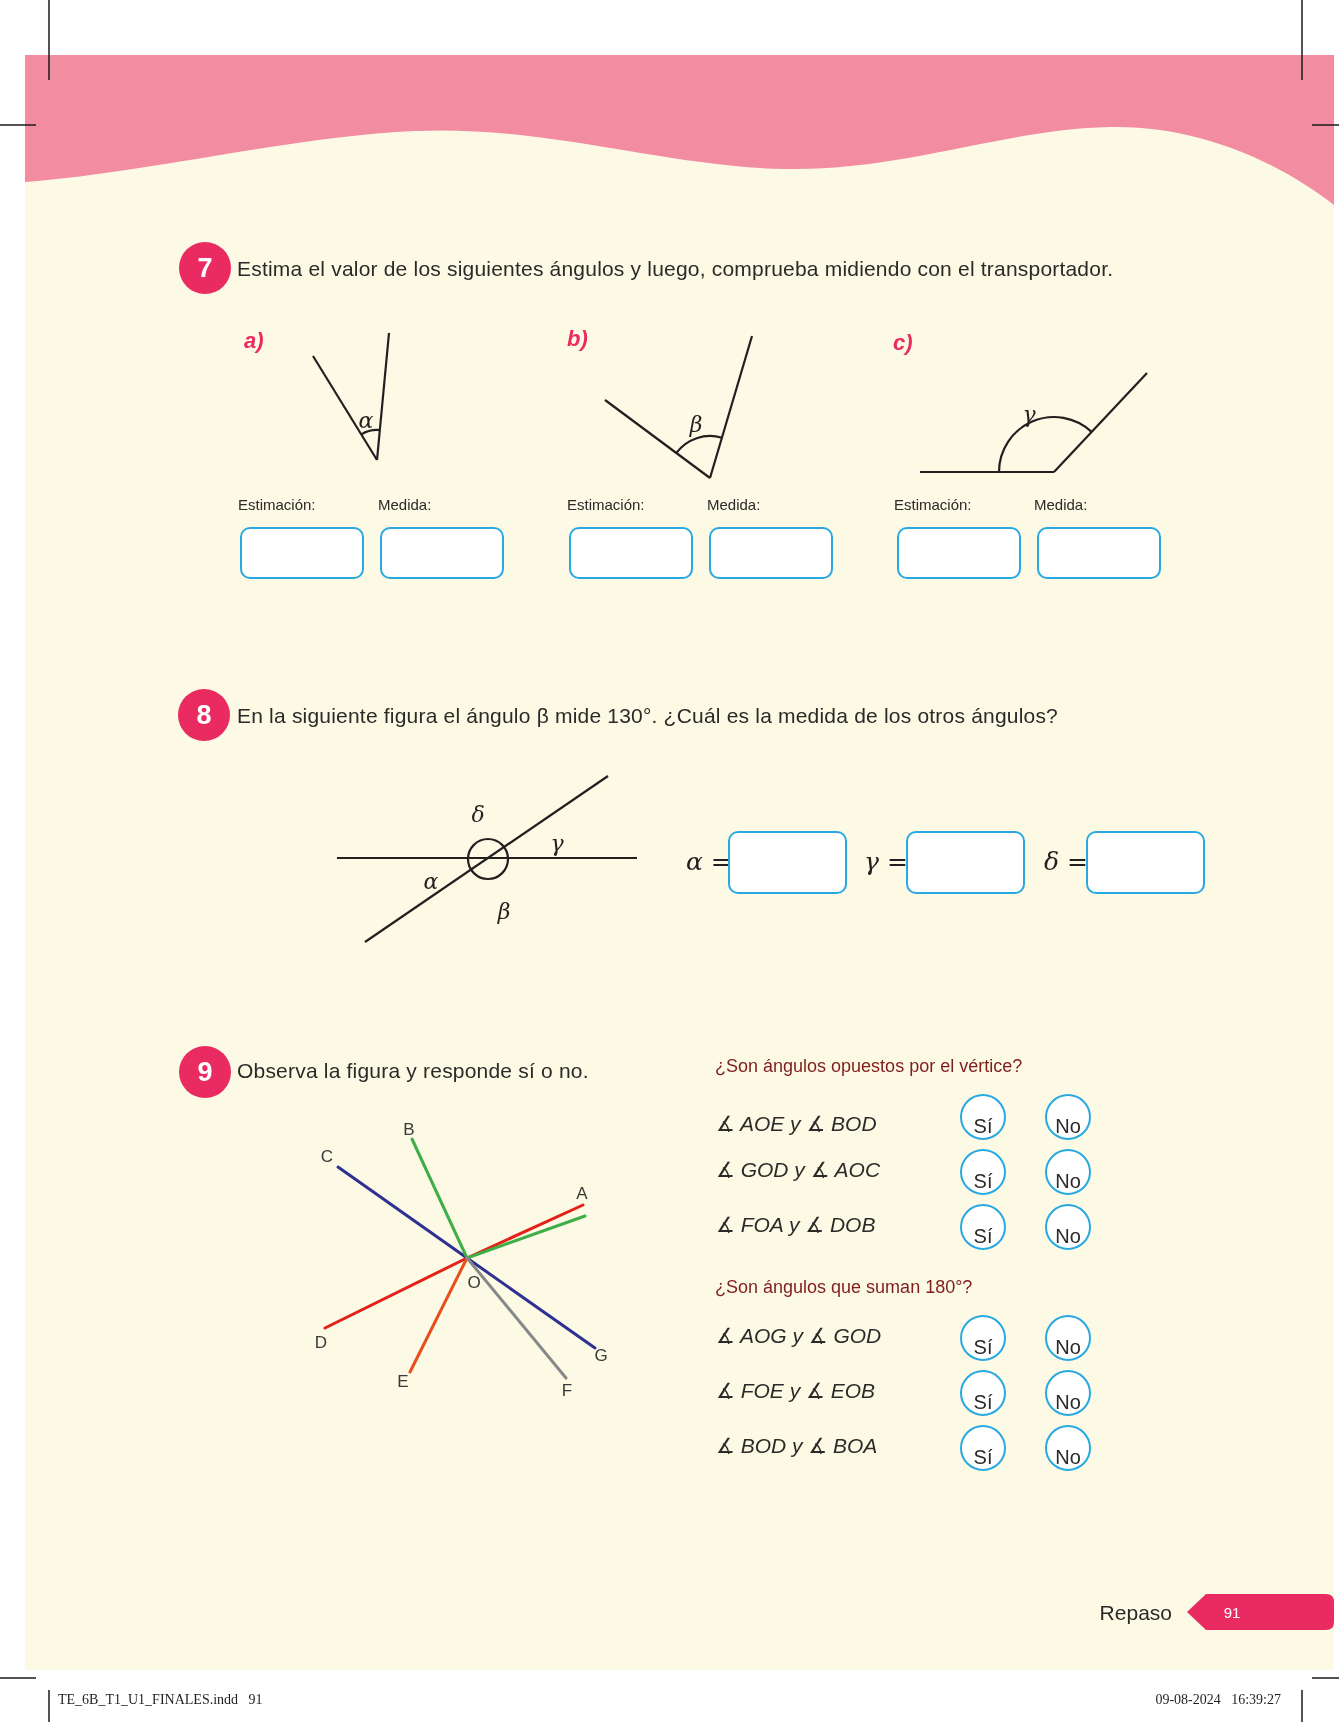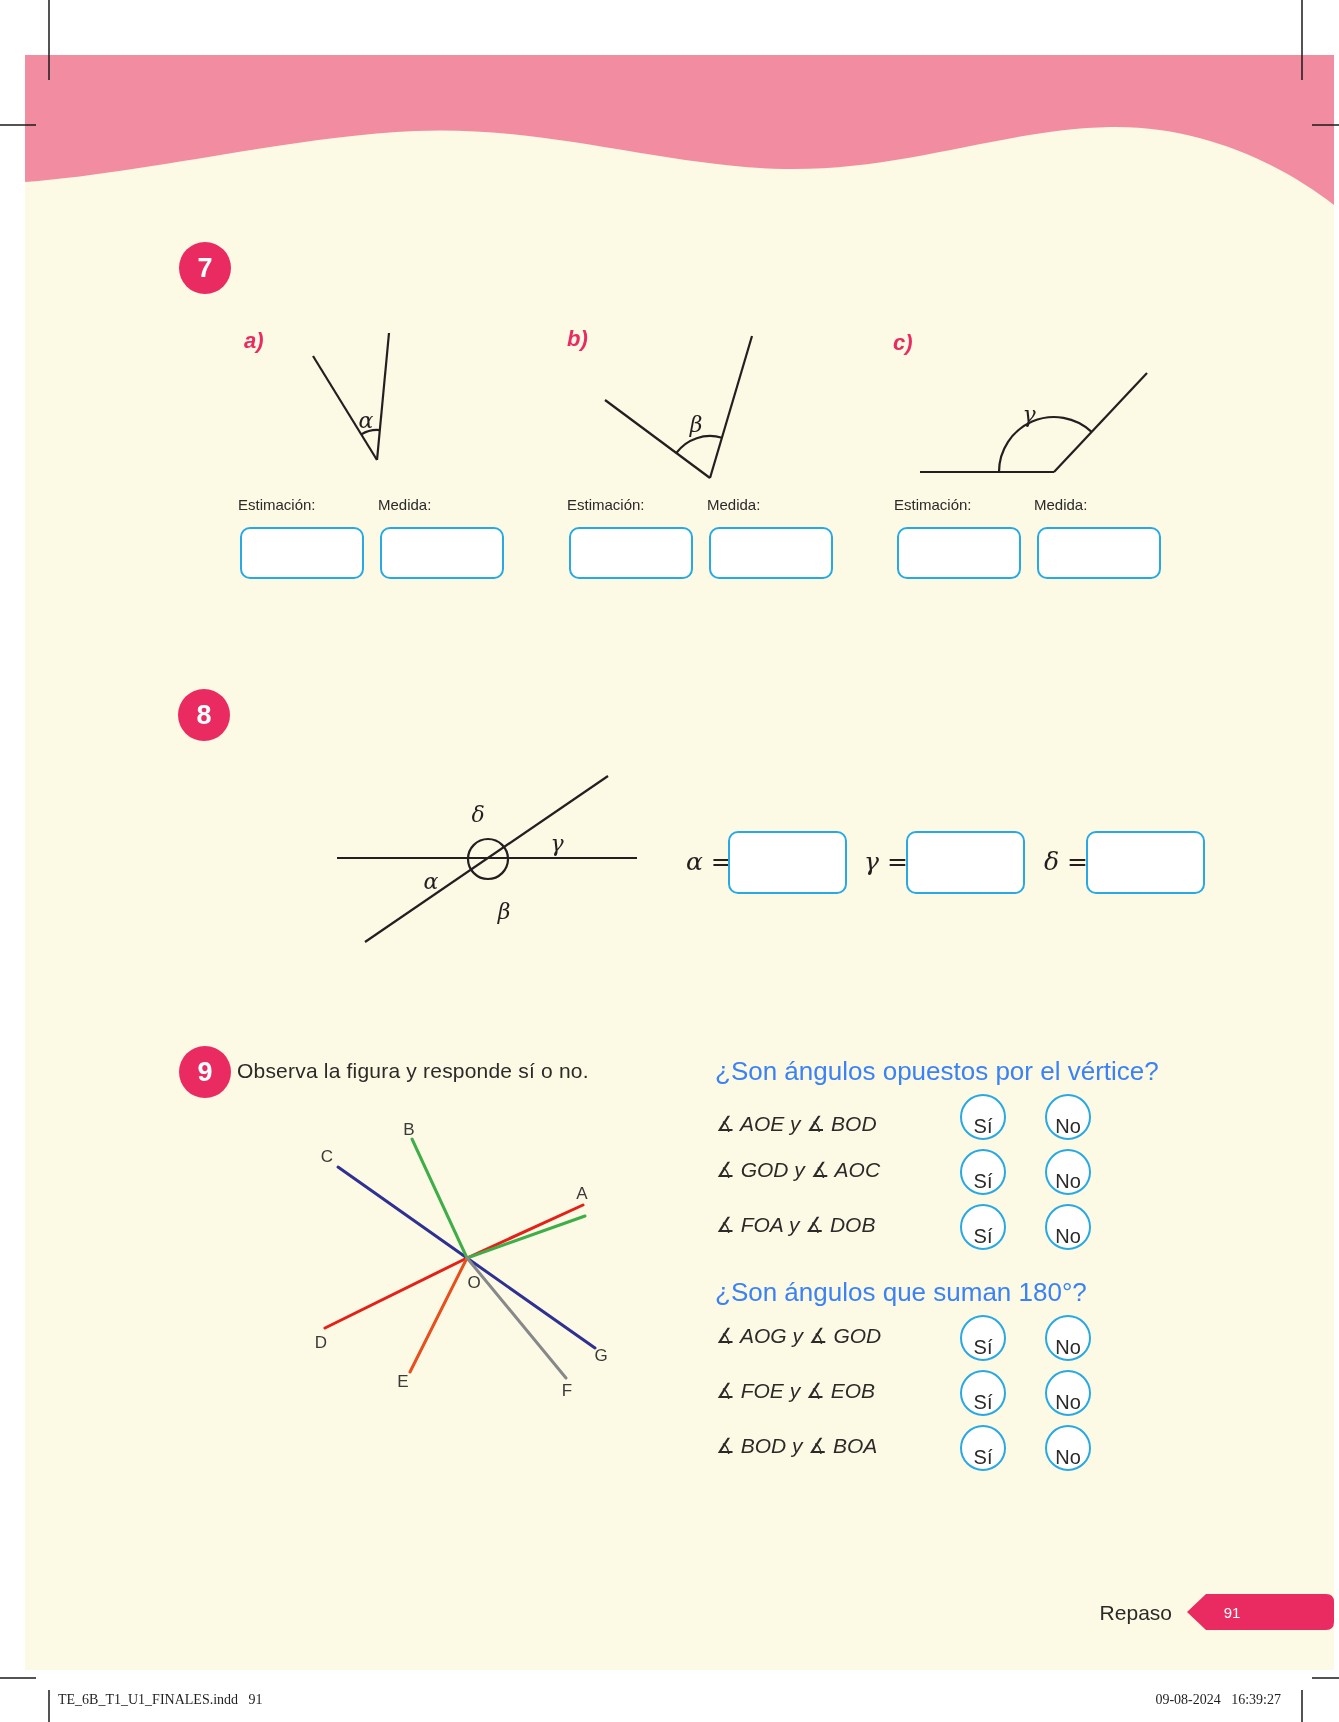--- a/index.html
+++ b/index.html
@@ -10,21 +10,21 @@
   .badge{position:absolute;width:52px;height:52px;border-radius:50%;background:#e92b62;
          display:flex;align-items:center;justify-content:center;color:#fff;
          font-weight:bold;font-size:27px;}
   .heading{position:absolute;font-size:21px;letter-spacing:.2px;white-space:nowrap;color:#2b2a29;}
   .sub-label{position:absolute;color:#e92b62;font-weight:bold;font-style:italic;font-size:22px;}
   .greek{font-family:"DejaVu Serif",serif;font-style:italic;}
   .fig-label{position:absolute;transform:translate(-50%,-50%);font-size:22px;color:#231f20;}
   .field-label{position:absolute;font-size:15px;color:#2b2a29;}
   .answer-box{position:absolute;background:#ffffff;border:2.5px solid #29a9e1;border-radius:10px;}
   .eq-label{position:absolute;transform:translateY(-50%);font-size:25px;color:#231f20;}
-  .question{position:absolute;font-size:26px;color:#3b82f6;white-space:nowrap;}
+  .question{position:absolute;font-size:18px;color:#7f1d1d;white-space:nowrap;}
   .angle-row{position:absolute;font-size:21px;font-style:italic;color:#2b2a29;white-space:nowrap;}
   .choice{position:absolute;width:46px;height:46px;border-radius:50%;background:#fff;
           border:2.5px solid #29a9e1;display:flex;align-items:flex-end;justify-content:center;
           font-size:20px;color:#2b2a29;transform:translate(-50%,-50%);box-sizing:border-box;}
   .pt-label{position:absolute;transform:translate(-50%,-50%);font-size:17px;color:#3a3a3a;}
   .repaso{position:absolute;font-size:21px;color:#2b2a29;}
   .tag-num{position:absolute;color:#ffffff;font-size:15px;transform:translate(-50%,-50%);}
   .printline{position:absolute;font-family:"Liberation Serif",serif;font-size:14px;color:#1f1f1f;white-space:pre;}
   svg{position:absolute;left:0;top:0;}
 </style>
@@ -87,20 +87,21 @@
       <line x1="412" y1="1139" x2="467" y2="1258" stroke="#3fae49"></line>
       <line x1="467" y1="1258" x2="585" y2="1216" stroke="#3fae49"></line>
       <line x1="410" y1="1372" x2="467" y2="1258" stroke="#e94e1b"></line>
       <line x1="566" y1="1378" x2="467" y2="1258" stroke="#87888a"></line>
     </g>
   </svg>
 
   <div class="badge" style="left:179px;top:242px;">
       <span>7</span>
     </div>
+  <div class="heading" style="left:237px;top:257px;">Estima el valor de los siguientes ángulos y luego, comprueba midiendo con el transportador.</div>
 
   <div class="sub-label" style="left:244px;top:328px;">a)</div>
   <div class="sub-label" style="left:567px;top:326px;">b)</div>
   <div class="sub-label" style="left:893px;top:330px;">c)</div>
 
   <div class="fig-label greek" style="left:366px;top:420px;">α</div>
   <div class="fig-label greek" style="left:696px;top:424px;">β</div>
   <div class="fig-label greek" style="left:1029px;top:414px;">γ</div>
 
   <div class="field-label" style="left:238px;top:496px;">Estimación:</div>
@@ -113,20 +114,21 @@
   <div class="answer-box" style="left:240px;top:527px;width:120px;height:48px;"></div>
   <div class="answer-box" style="left:380px;top:527px;width:120px;height:48px;"></div>
   <div class="answer-box" style="left:569px;top:527px;width:120px;height:48px;"></div>
   <div class="answer-box" style="left:709px;top:527px;width:120px;height:48px;"></div>
   <div class="answer-box" style="left:897px;top:527px;width:120px;height:48px;"></div>
   <div class="answer-box" style="left:1037px;top:527px;width:120px;height:48px;"></div>
 
   <div class="badge" style="left:178px;top:689px;">
       <span>8</span>
     </div>
+  <div class="heading" style="left:237px;top:704px;">En la siguiente figura el ángulo β mide 130°. ¿Cuál es la medida de los otros ángulos?</div>
 
   <div class="fig-label greek" style="left:478px;top:814px;">δ</div>
   <div class="fig-label greek" style="left:557px;top:843px;">γ</div>
   <div class="fig-label greek" style="left:431px;top:881px;">α</div>
   <div class="fig-label greek" style="left:504px;top:911px;">β</div>
 
   <div class="eq-label greek" style="left:686px;top:861px;">α =</div>
   <div class="answer-box" style="left:728px;top:831px;width:115px;height:59px;"></div>
   <div class="eq-label greek" style="left:864px;top:861px;">γ =</div>
   <div class="answer-box" style="left:906px;top:831px;width:115px;height:59px;"></div>

